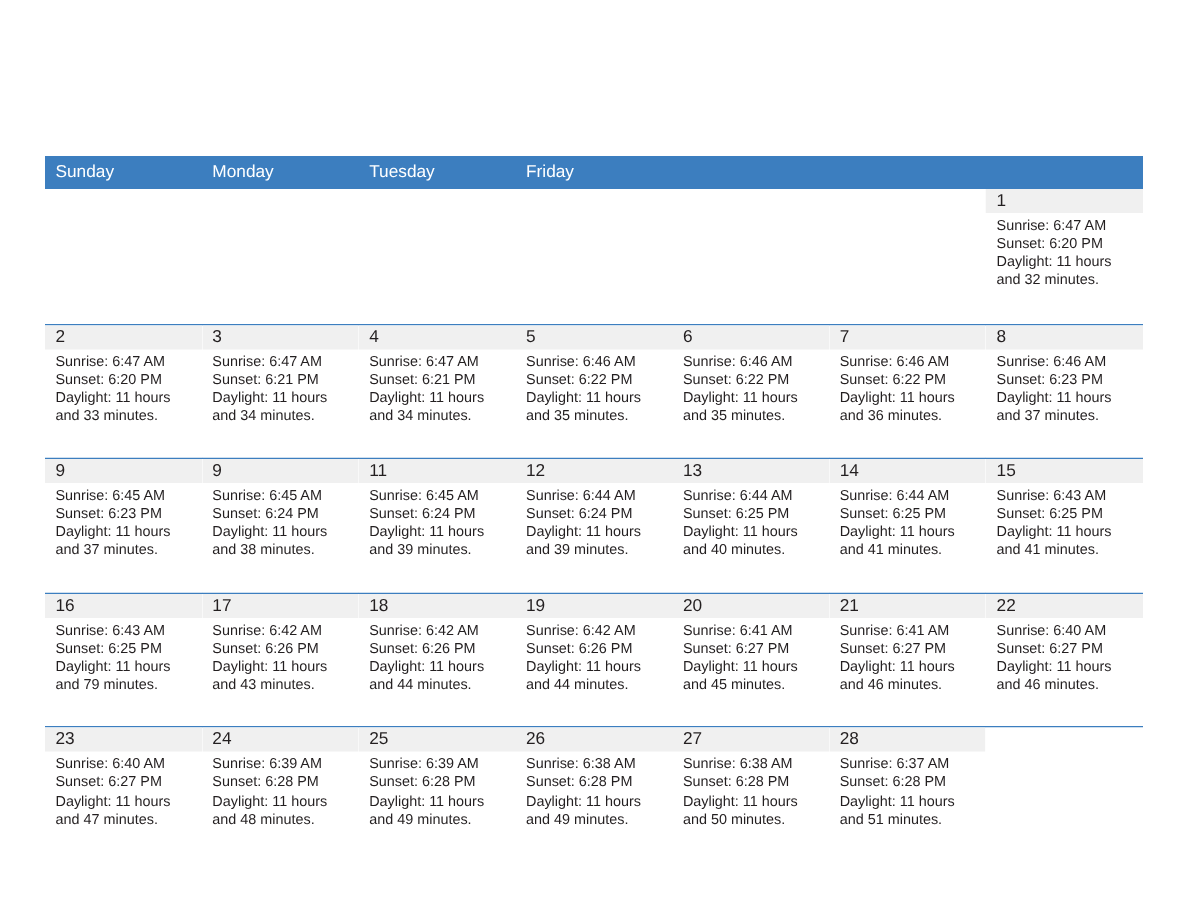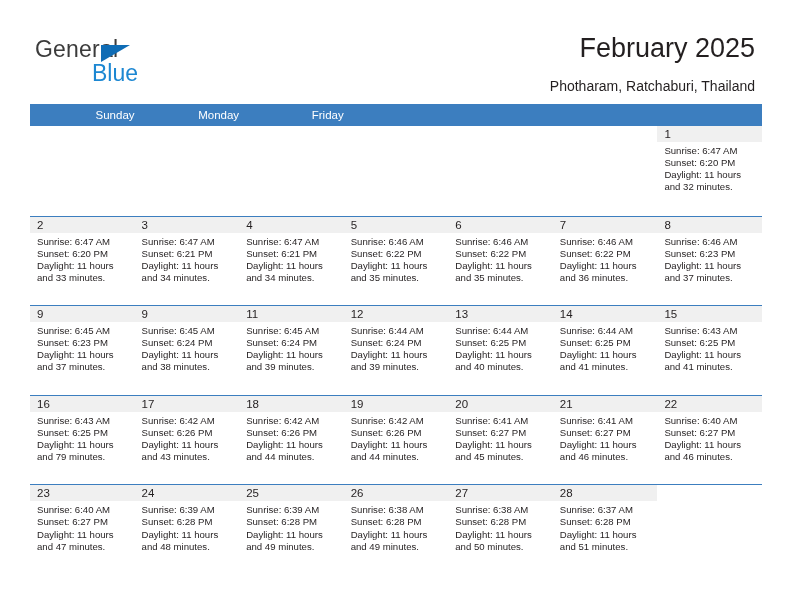--- a/index.html
+++ b/index.html
@@ -95,21 +95,20 @@
   }
   .dow {
     flex: 0 0 104.57px;
     width: 104.57px;
     box-sizing: border-box;
     color: #ffffff;
     font-size: 11.5px;
     line-height: 22px;
     padding-left: 7px;
     white-space: nowrap;
-    text-align: right;
   }
   .week {
     display: flex;
     height: 89.6px;
     border-top: 1.6px solid #3c7ebf;
     box-sizing: border-box;
   }
   .week.first { border-top: none; }
   .cell {
     flex: 0 0 104.57px;
@@ -139,34 +138,26 @@
     line-height: 12.1px;
     color: #231f20;
   }
   .cell-body div { white-space: nowrap; }
 </style>
 </head>
 <body>
 
 <div class="page">
 
-  <div class="header">
-    <div class="logo">
-      <span class="logo-general">General</span>
-      <span class="logo-tri"></span>
-      <span class="logo-blue">Blue</span>
-    </div>
-    <div class="title">February 2025</div>
-    <div class="subtitle">Photharam, Ratchaburi, Thailand</div>
-  </div>
 
   <div class="calendar">
     <div class="dow-row" id="dow-row">
         <div class="dow">Sunday</div>
         <div class="dow">Monday</div>
+        <div class="dow">Tuesday</div>
         <div class="dow">Friday</div>
       </div>
     <div id="weeks-container">
         <div class="week first">
           <div class="cell empty">
             <div class="daynum-band">
               <span class="daynum"></span>
             </div>
             <div class="cell-body"></div>
           </div>

